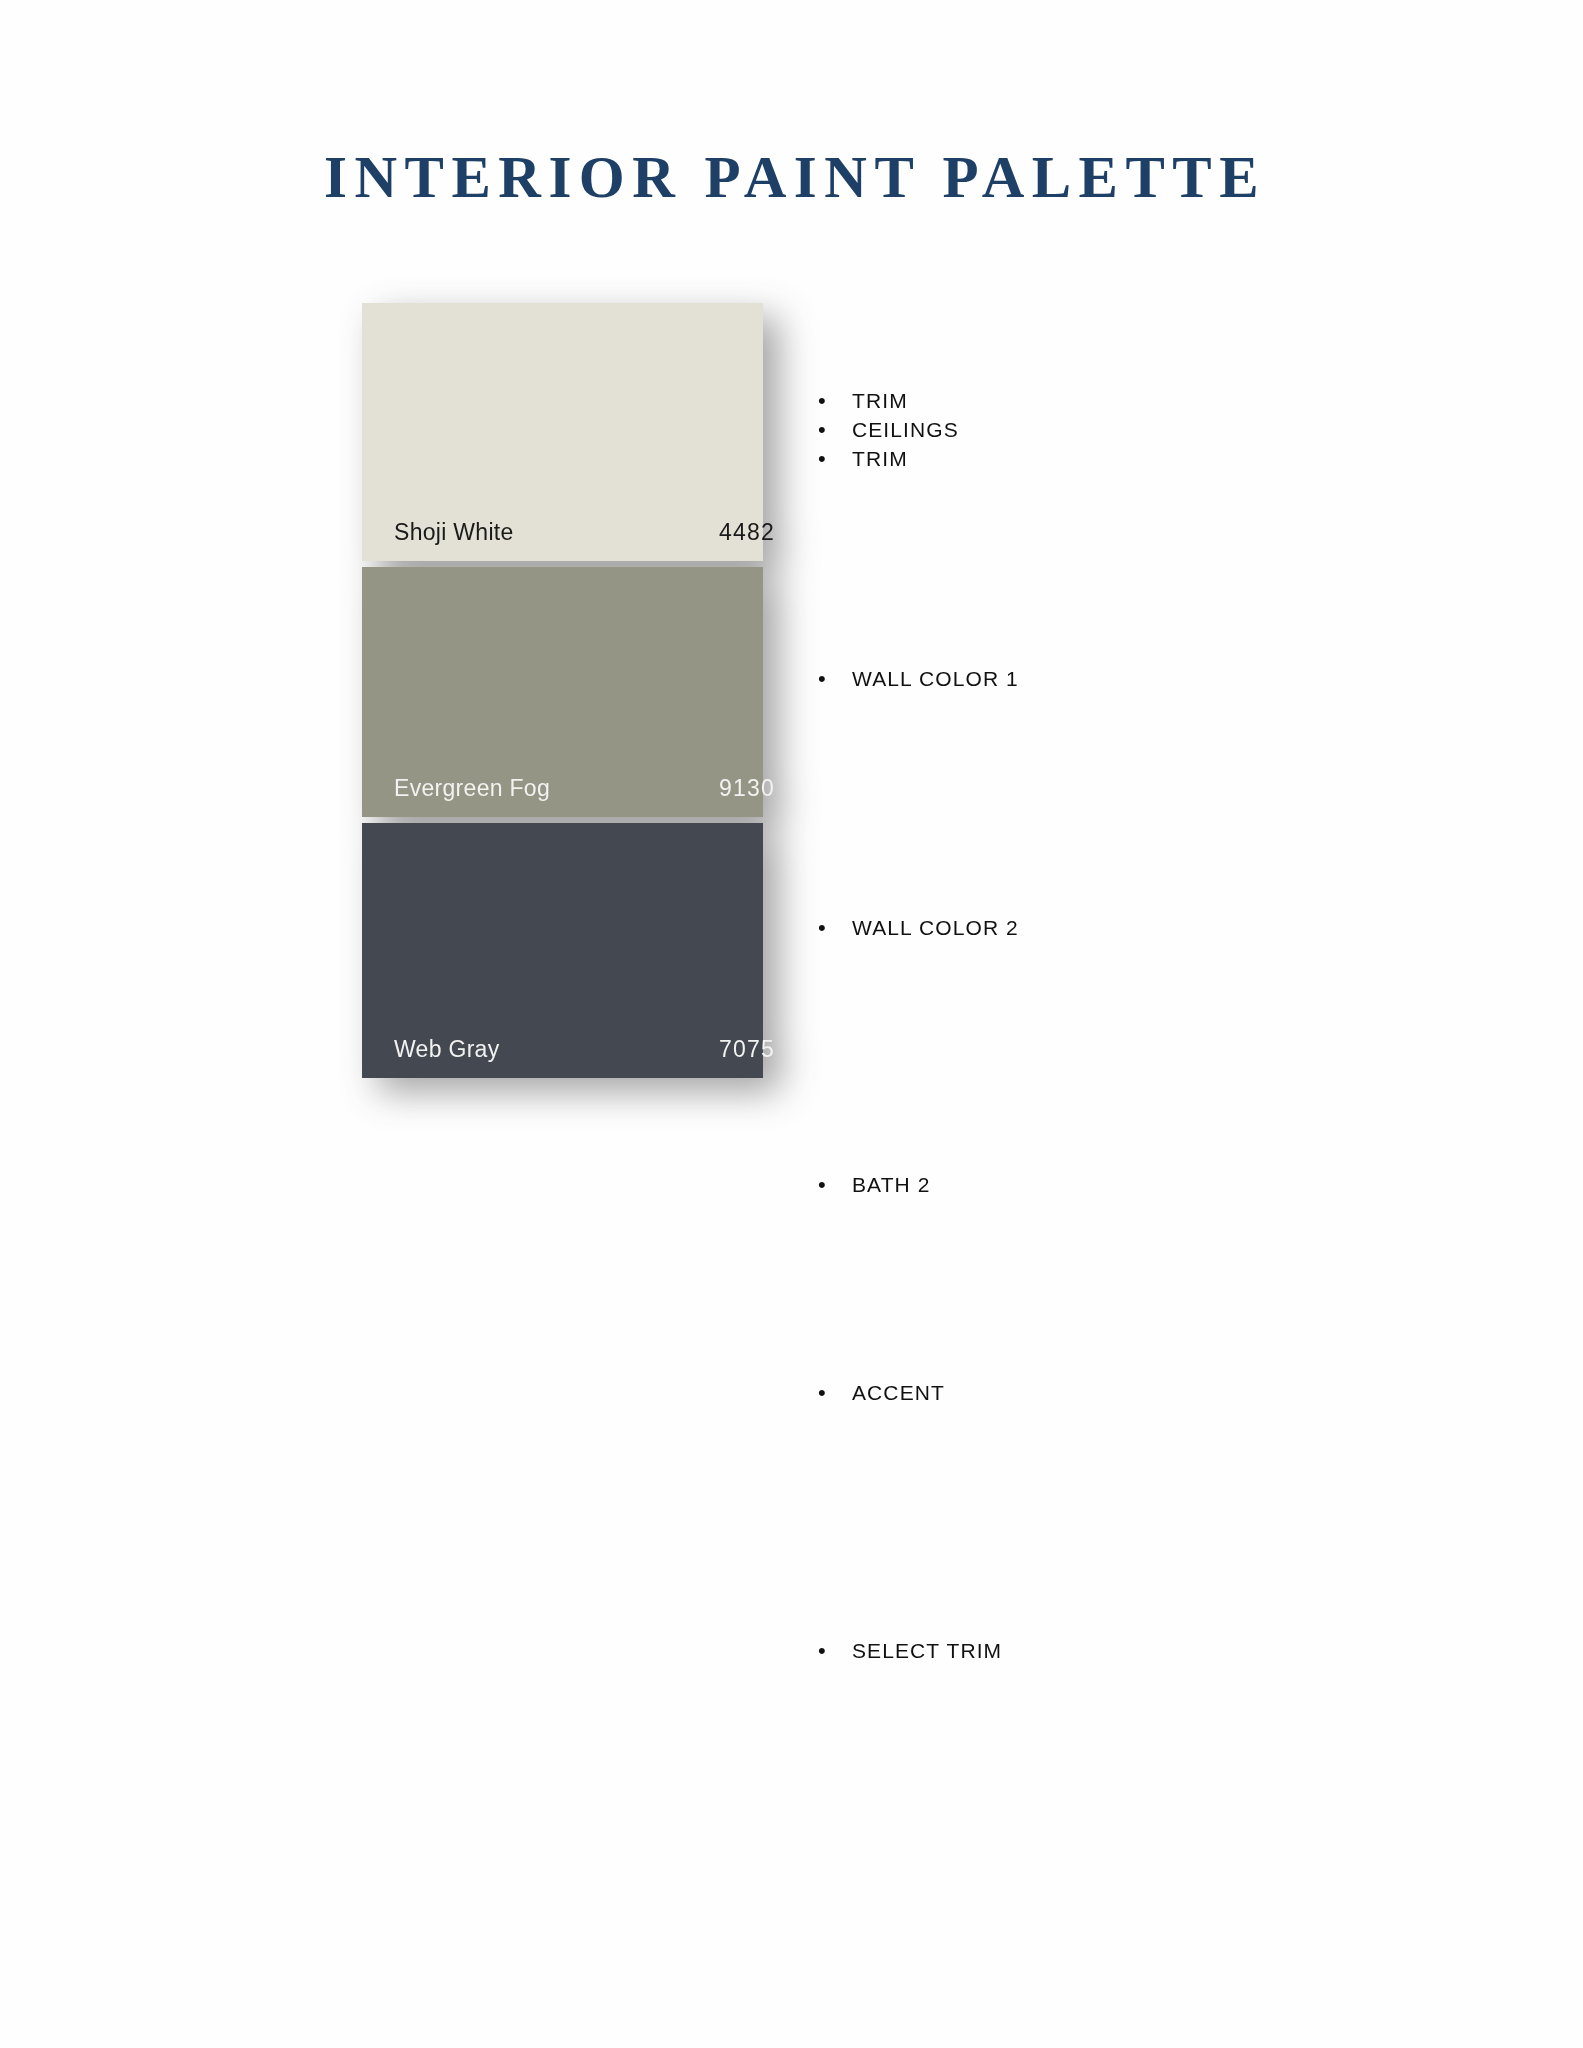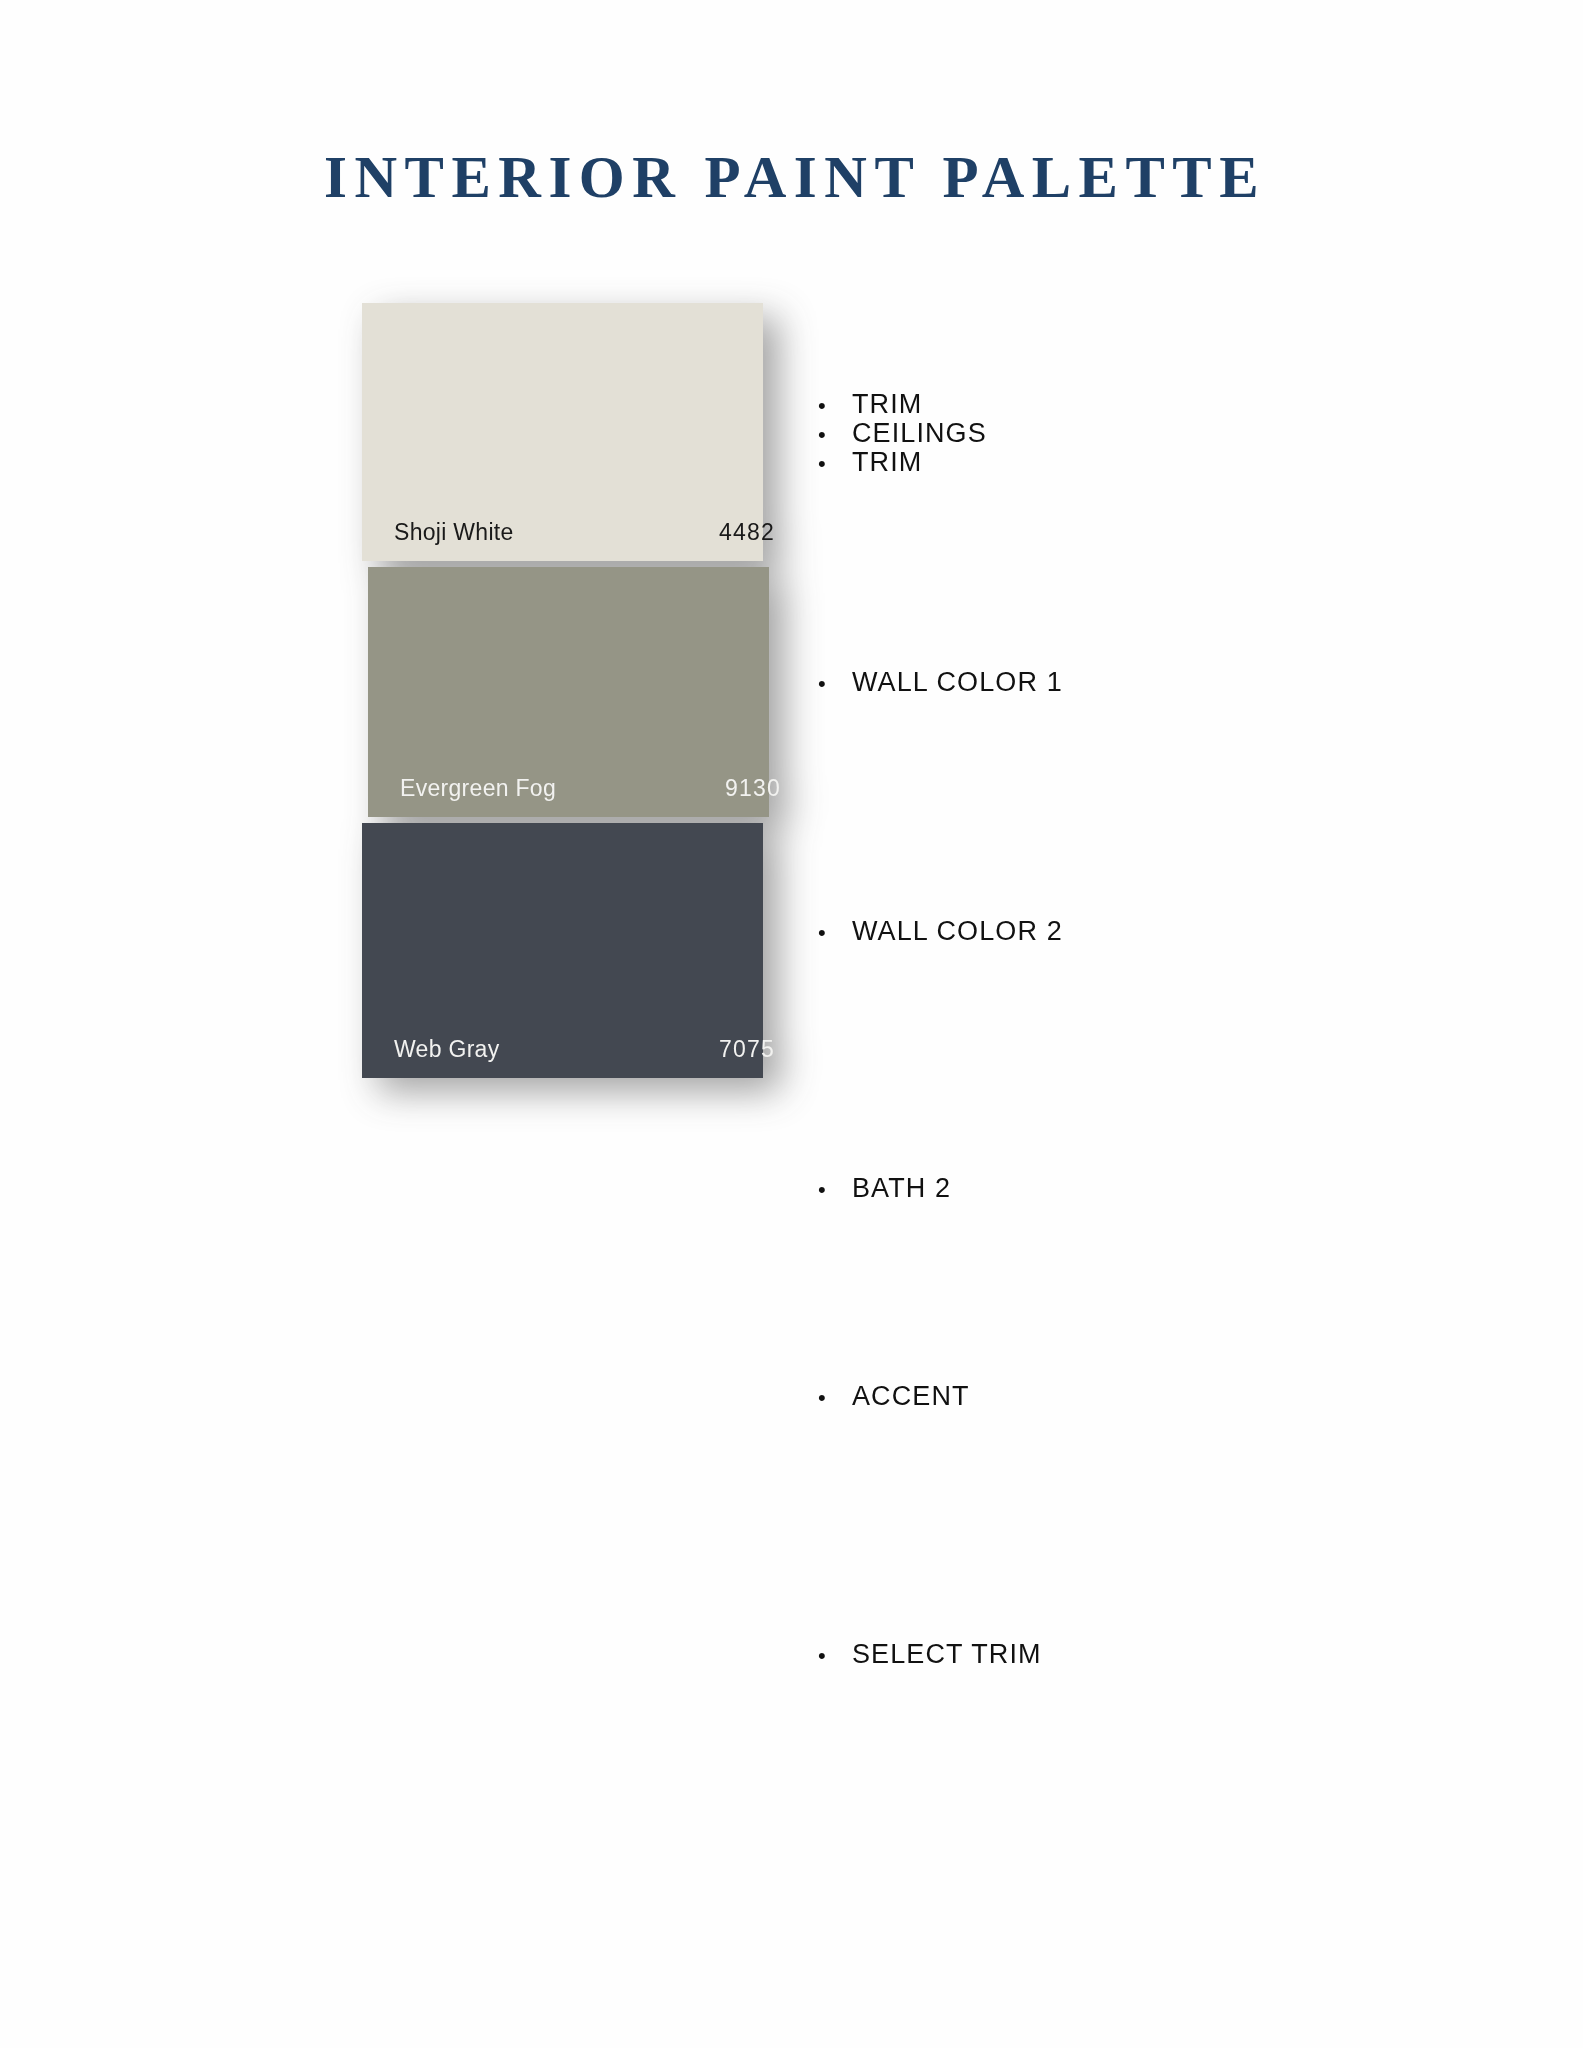--- a/index.html
+++ b/index.html
@@ -109,41 +109,41 @@
     display: inline-block;
     width: 34px;
     flex: 0 0 34px;
     color: #111111;
     font-size: 22px;
     line-height: 1;
   }
 
   .usage-text {
     font-family: "Liberation Sans", sans-serif;
-    font-size: 27px;
+    font-size: 21px;
     font-weight: 500;
     letter-spacing: 1.1px;
     color: #111111;
   }
 </style>
 </head>
 <body>
 
 <div id="page">
 
   <h1 id="page-title">INTERIOR PAINT PALETTE</h1>
 
   <div id="palette-column">
       <div class="swatch" style="height: 258px; background: rgb(227, 224, 214);">
         <div class="swatch-label-row">
           <span class="swatch-name text-dark">Shoji White</span>
           <span class="swatch-code text-dark">4482</span>
         </div>
       </div>
-      <div class="swatch" style="height: 250px; background: rgb(149, 149, 134); margin-left: 6px;">
+      <div class="swatch" style="height: 250px; background: rgb(149, 149, 134);">
         <div class="swatch-label-row">
           <span class="swatch-name text-light">Evergreen Fog</span>
           <span class="swatch-code text-light">9130</span>
         </div>
       </div>
       <div class="swatch" style="height: 255px; background: rgb(67, 72, 81);">
         <div class="swatch-label-row">
           <span class="swatch-name text-light">Web Gray</span>
           <span class="swatch-code text-light">7075</span>
         </div>

